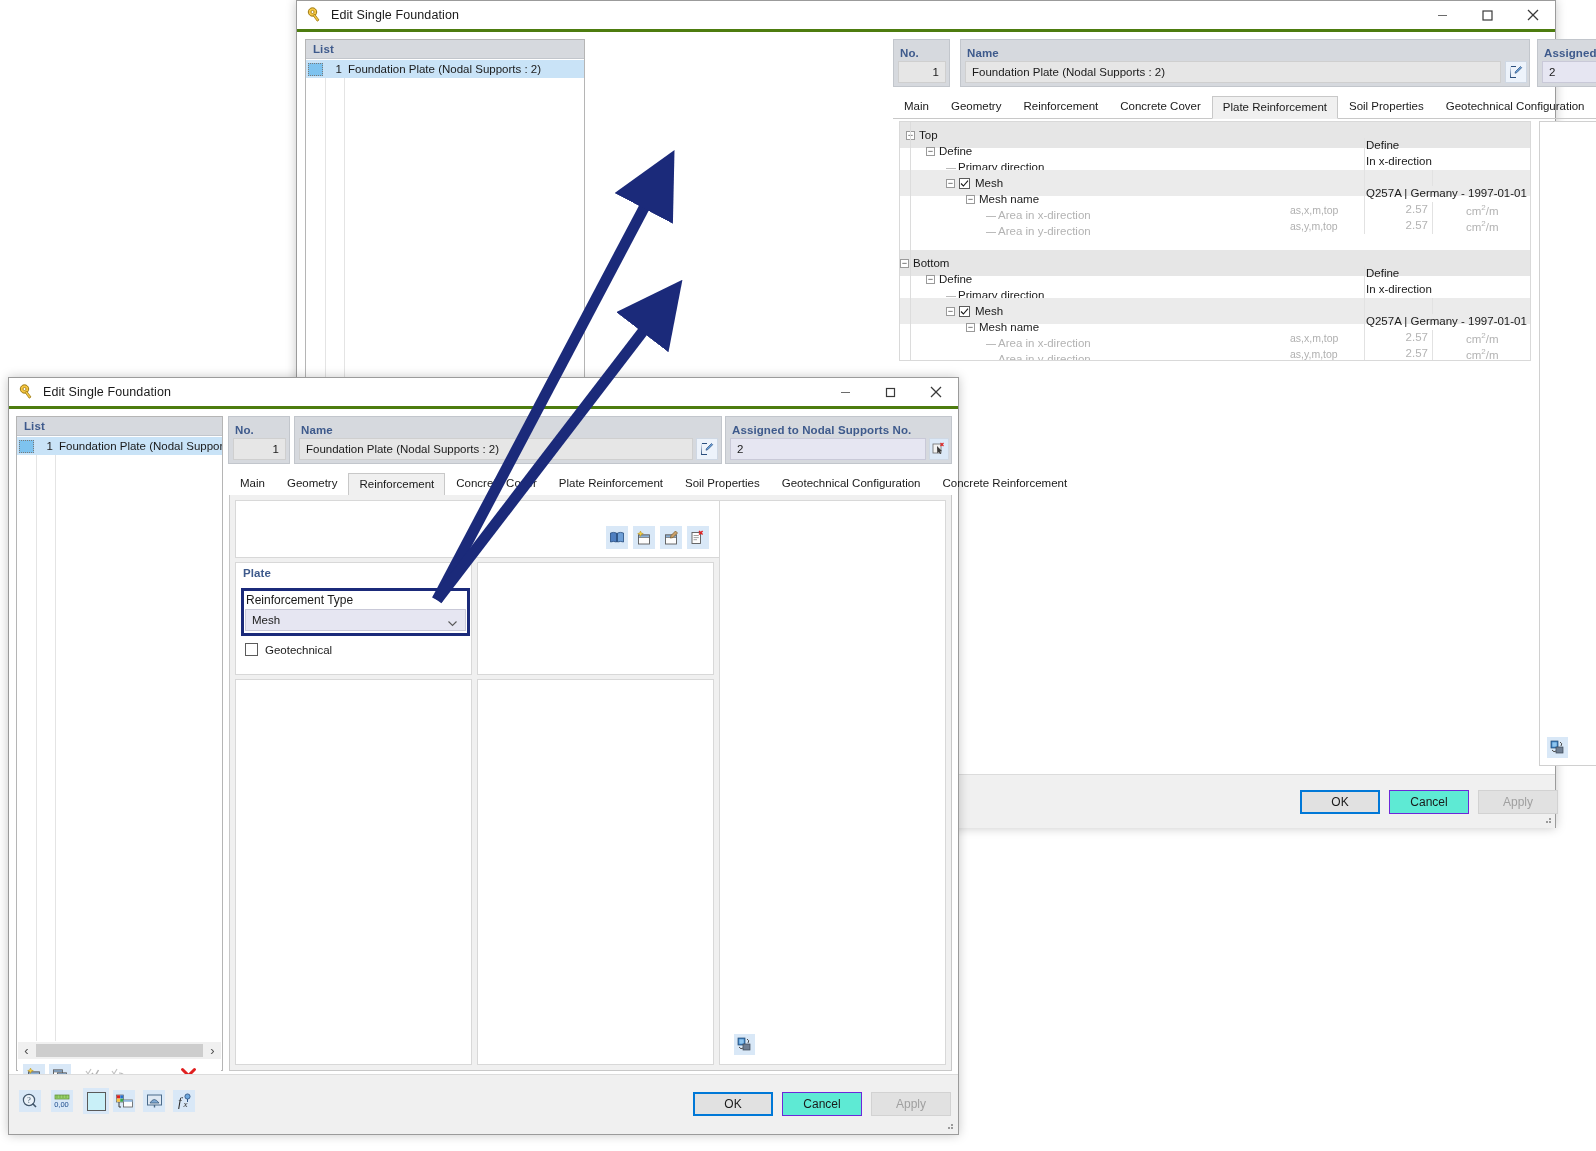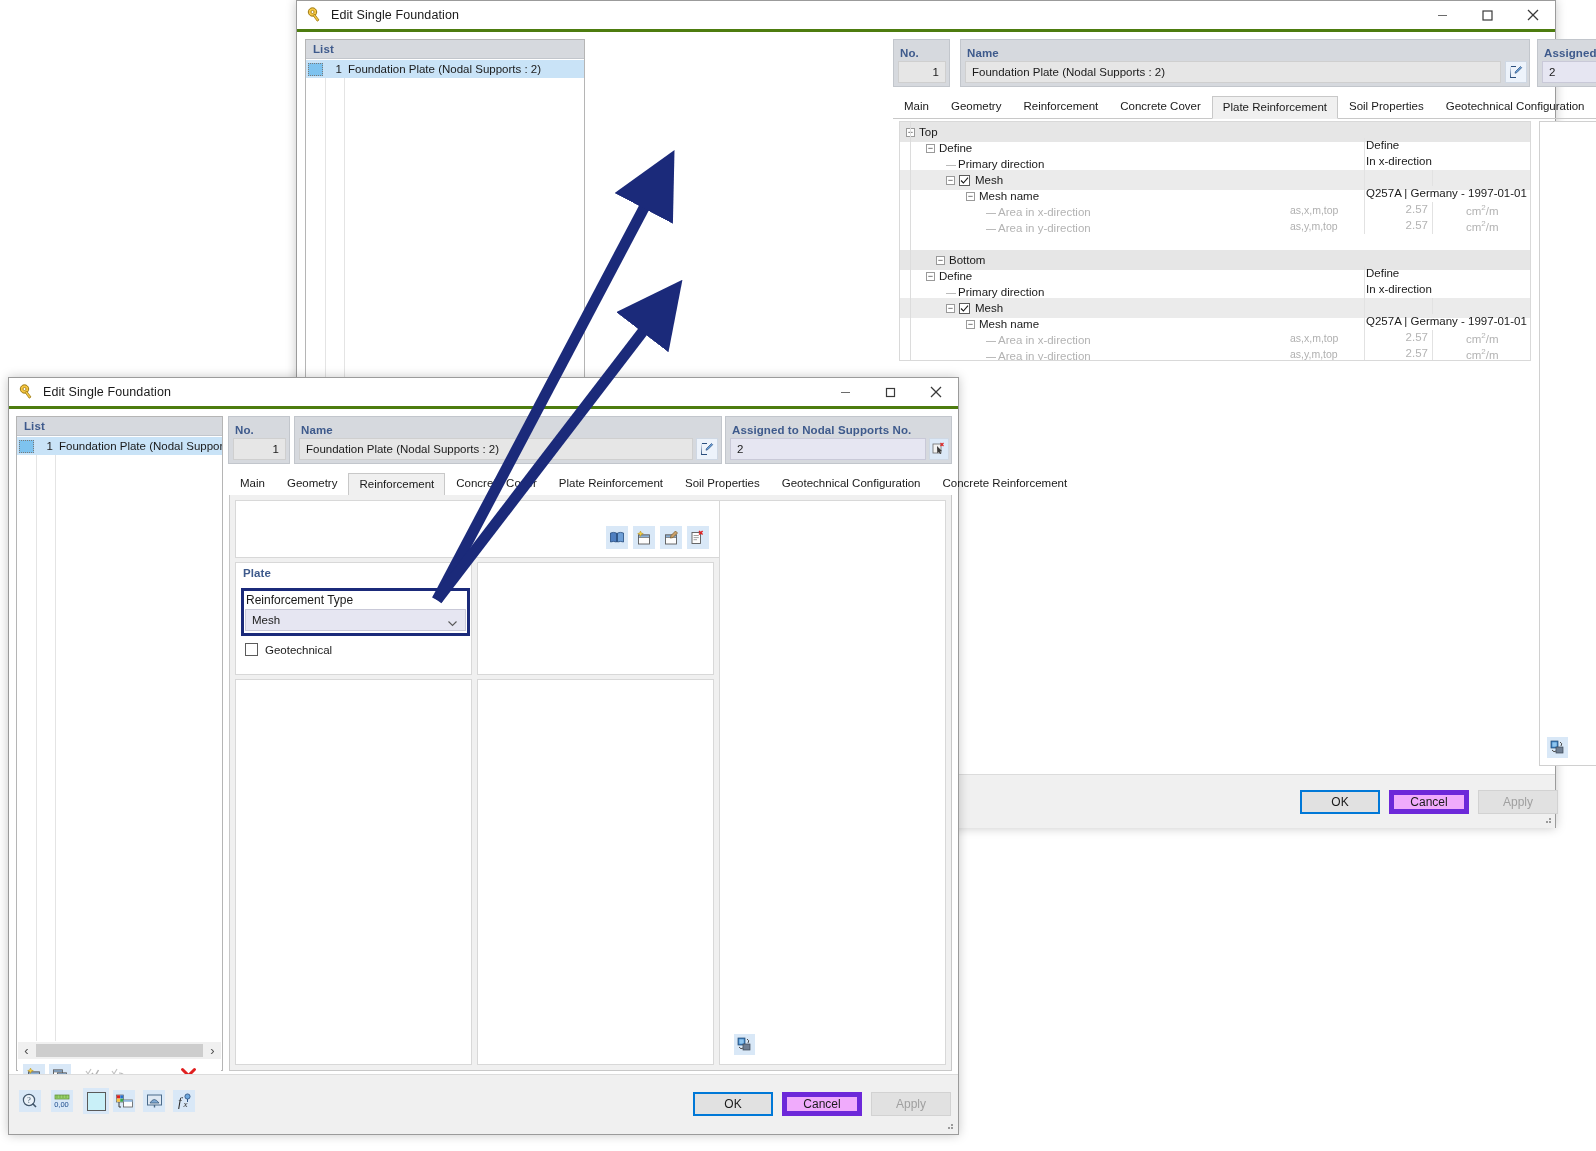--- a/index.html
+++ b/index.html
@@ -68,21 +68,21 @@
   }
   .tab.active {
     background: #f0f0f0;
     border: 1px solid #c8c8c8;
     border-bottom-color: #f0f0f0;
     position: relative; top: 1px;
   }
 
   
   .tree { font-size: 11.5px; color:#1a1a1a; }
-  .tree-row { display:flex; height:20px; align-items:center; position:relative; }
+  .tree-row { display:flex; height:26px; align-items:center; position:relative; }
   .tree-row.band { background:#e6e6e6; }
   .tree-row.bandl { background:#ebebeb; }
   .tree-left { flex: 0 0 auto; display:flex; align-items:center; height:16px; }
   .expander {
     width:9px;height:9px;border:1px solid #9a9a9a;background:#fff;
     display:inline-flex;align-items:center;justify-content:center;
     font-size:9px;line-height:7px;color:#333; margin-right:4px; flex:0 0 auto;
   }
   .chk {
     width:11px;height:11px;border:1px solid #5b5b5b;background:#fff;
@@ -92,21 +92,21 @@
   .tdash { color:#a8a8a8; font-size:10px; margin-right:2px; }
   .tree-label { white-space:nowrap; }
   .tree-label.dim { color:#b3b3b3; }
   .sym { position:absolute; font-size:10.5px; color:#b0b0b0; }
   .val { position:absolute; font-size:11.5px; }
   .val.dim { color:#b3b3b3; }
   .unit { position:absolute; font-size:11.5px; color:#b3b3b3; }
 
   
   .btn {
-    font-size: 12px; color:#1a1a1a; background:#f0abfc; border:5px solid #6d28d9;
+    font-size: 12px; color:#1a1a1a; background:#5eead4; border:1px solid #6d28d9;
     display:flex;align-items:center;justify-content:center; cursor:default;
   }
   .btn.primary { background:#e1e1e1; border:2px solid #0078d7; }
   .btn.disabled { color:#a0a0a0; background:#e1e1e1; border:1px solid #d2d2d2; }
 
   
   .iconbtn {
     width:22px;height:22px;background:#d9e8f7;border:1px solid transparent;
     display:flex;align-items:center;justify-content:center;
   }
@@ -272,21 +272,21 @@
             <span class="tdash">—</span>
             <span class="tree-label dim">Area in y-direction</span>
           </span>
           <span style="position: absolute; left: 464px; top: 0px; height: 16px; width: 1px; background: rgb(226, 226, 226);"></span>
           <span class="sym" style="left: 390px; top: 2px;">as,y,m,top</span>
           <span class="val dim" style="left: 466px; top: 1px; width: 62px; text-align: right;">2.57</span>
           <span class="unit" style="left: 566px; top: 1px;">cm<sup style="font-size:8px">2</sup>/m</span>
           <span style="position: absolute; left: 532px; top: 0px; height: 16px; width: 1px; background: rgb(226, 226, 226);"></span>
         </div>
         <div class="tree-row band" style="position: absolute; left: 0px; top: 128px; width: 630px;">
-          <span class="tree-left" style="padding-left: 0; margin-left: 36px;">
+          <span class="tree-left" style="padding-left: 0;">
             <span class="expander">−</span>
             <span class="tree-label">Bottom</span>
           </span>
         </div>
         <div class="tree-row" style="position: absolute; left: 0px; top: 144px; width: 630px;">
           <span class="tree-left" style="padding-left: 26px;">
             <span class="expander">−</span>
             <span class="tree-label">Define</span>
           </span>
           <span style="position: absolute; left: 464px; top: 0px; height: 16px; width: 1px; background: rgb(226, 226, 226);"></span>

